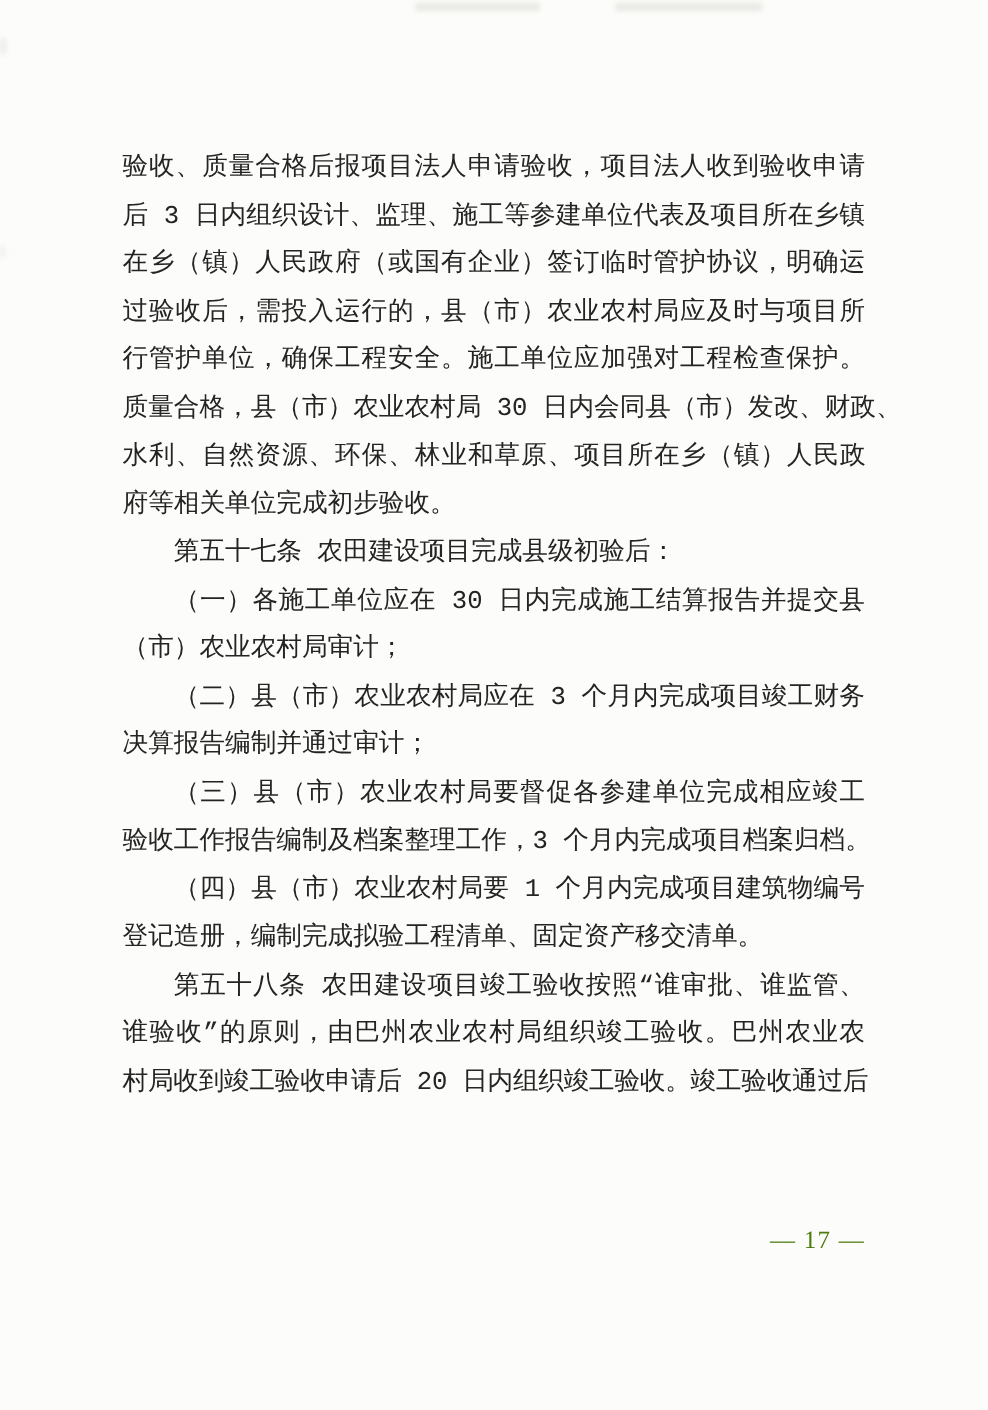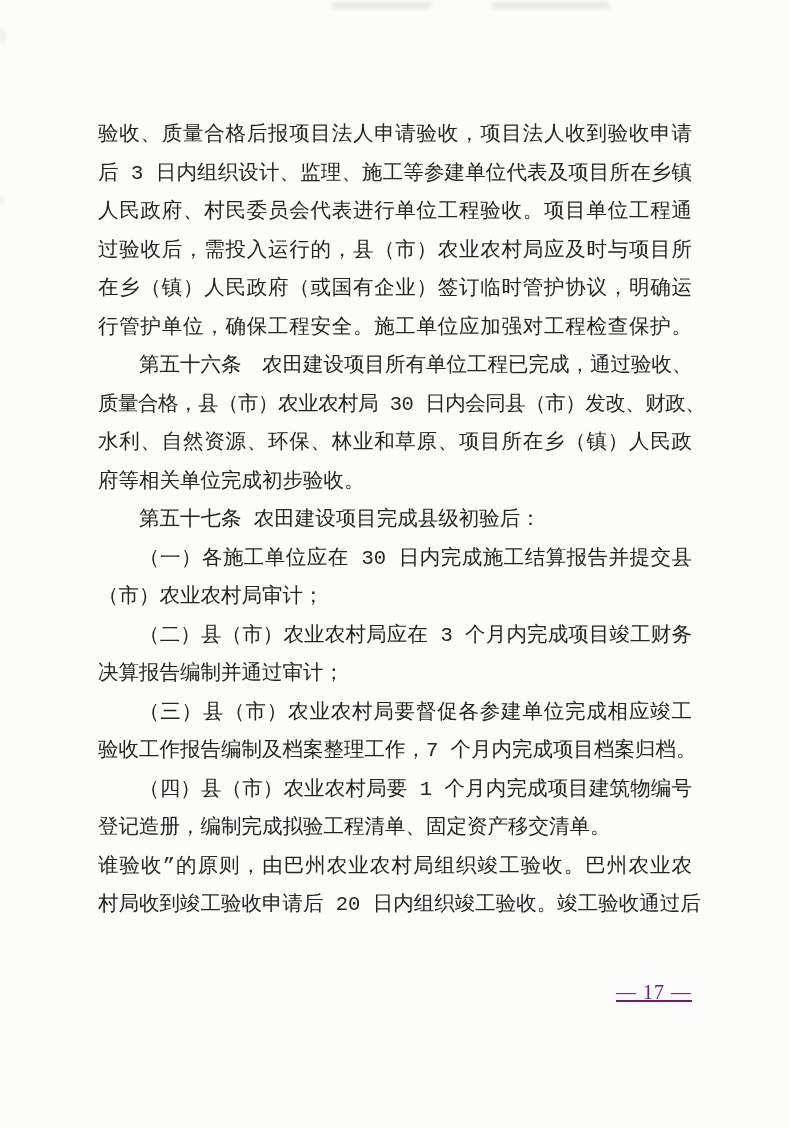--- a/index.html
+++ b/index.html
@@ -69,49 +69,48 @@
 
 <div class="artifact a1"></div>
 <div class="artifact a2"></div>
 <div class="artifact a3"></div>
 <div class="artifact a4"></div>
 
 <main class="doc" style="color: rgb(36, 36, 36);">
     <div class="para" data-pi="0">
       <div class="line">验收、质量合格后报项目法人申请验收，项目法人收到验收申请</div>
       <div class="line">后 3 日内组织设计、监理、施工等参建单位代表及项目所在乡镇</div>
-      <div class="line">人民政府、村民委员会代表进行单位工程验收。项目单位工程通</div>
+      <div class="line">在乡（镇）人民政府（或国有企业）签订临时管护协议，明确运</div>
       <div class="line">过验收后，需投入运行的，县（市）农业农村局应及时与项目所</div>
-      <div class="line">在乡（镇）人民政府（或国有企业）签订临时管护协议，明确运</div>
       <div class="line">行管护单位，确保工程安全。施工单位应加强对工程检查保护。</div>
     </div>
     <div class="para" data-pi="1">
-      <div class="line ind">第五十六条　农田建设项目所有单位工程已完成，通过验收、</div>
       <div class="line">质量合格，县（市）农业农村局 30 日内会同县（市）发改、财政、</div>
       <div class="line">水利、自然资源、环保、林业和草原、项目所在乡（镇）人民政</div>
       <div class="line noj">府等相关单位完成初步验收。</div>
     </div>
     <div class="para" data-pi="2">
       <div class="line ind noj">第五十七条 农田建设项目完成县级初验后：</div>
     </div>
     <div class="para" data-pi="3">
       <div class="line ind">（一）各施工单位应在 30 日内完成施工结算报告并提交县</div>
       <div class="line noj">（市）农业农村局审计；</div>
     </div>
     <div class="para" data-pi="4">
       <div class="line ind">（二）县（市）农业农村局应在 3 个月内完成项目竣工财务</div>
       <div class="line noj">决算报告编制并通过审计；</div>
     </div>
     <div class="para" data-pi="5">
       <div class="line ind">（三）县（市）农业农村局要督促各参建单位完成相应竣工</div>
-      <div class="line">验收工作报告编制及档案整理工作，7 个月内完成项目档案归档。</div>
+      <div class="line">验收工作报告编制及档案整理工作，3 个月内完成项目档案归档。</div>
     </div>
     <div class="para" data-pi="6">
       <div class="line ind">（四）县（市）农业农村局要 1 个月内完成项目建筑物编号</div>
       <div class="line noj">登记造册，编制完成拟验工程清单、固定资产移交清单。</div>
     </div>
     <div class="para" data-pi="7">
+      <div class="line ind">第五十八条 农田建设项目竣工验收按照“谁审批、谁监管、</div>
       <div class="line">谁验收”的原则，由巴州农业农村局组织竣工验收。巴州农业农</div>
       <div class="line">村局收到竣工验收申请后 20 日内组织竣工验收。竣工验收通过后</div>
     </div>
   </main>
 
-<div class="page-number" style="color: #701a75; text-decoration: underline;">— 17 —</div>
+<div class="page-number" style="color: #4d7c0f;">— 17 —</div>
 
 </body></html>

